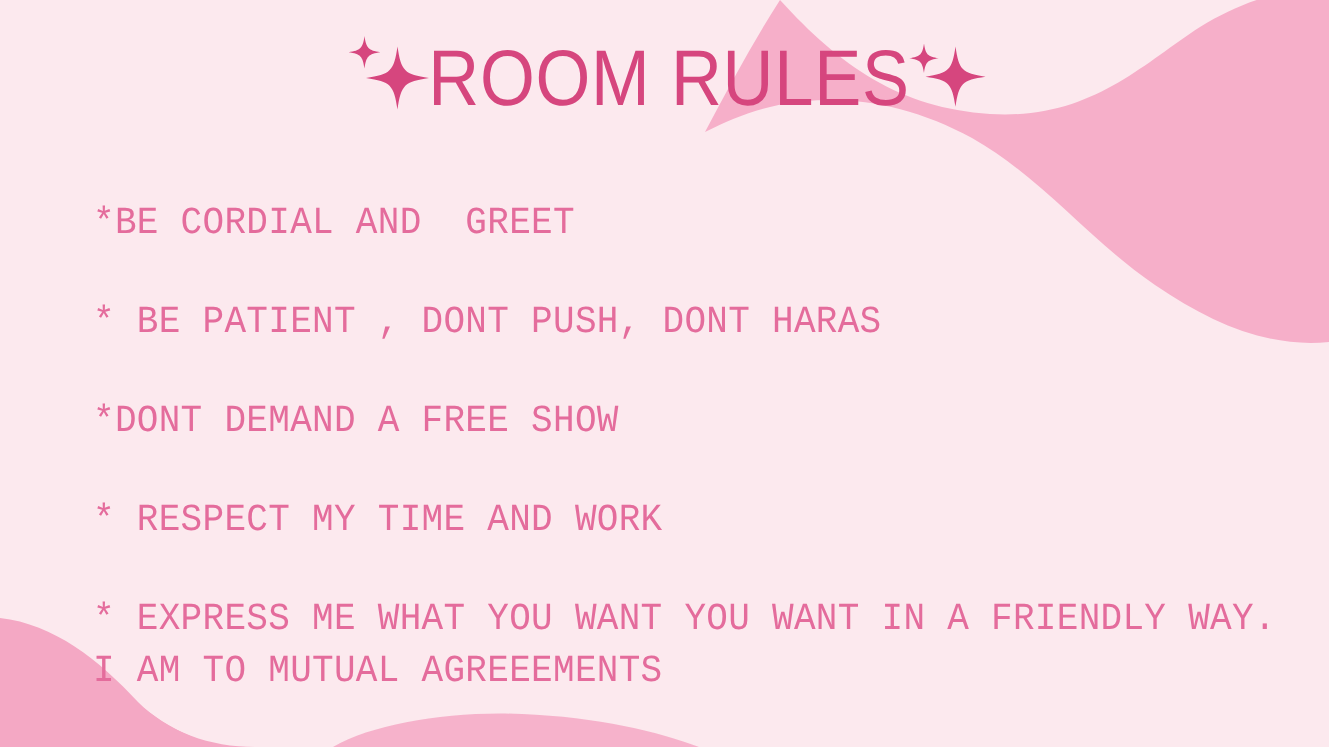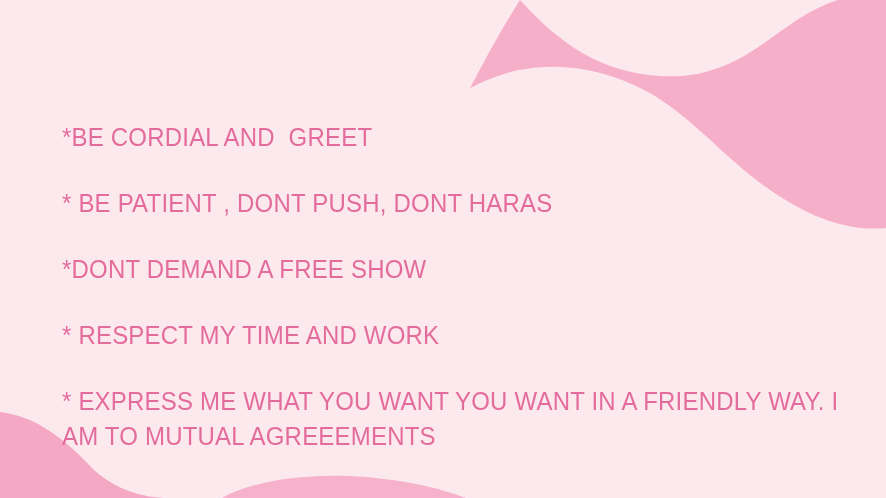--- a/index.html
+++ b/index.html
@@ -61,22 +61,23 @@
     white-space: nowrap;
     transform: scaleY(1.12);
     margin: 0 -2px 0 -4px;
     padding-bottom: 2px;
   }
 
   
   #rules-list {
     position: absolute;
     left: 62px;
-    top: 120px;
+    top: 132px;
     width: 790px;
+    font-family: Liberation Mono, monospace;
   }
   .rule-item {
     color: #E46C9C;
     font-size: 24px;
     line-height: 33px;
     letter-spacing: 0.2px;
     margin: 0 0 33px 0;
     white-space: pre-wrap;
     transform: scaleY(1.06);
     transform-origin: left top;
@@ -94,20 +95,39 @@
              M 520,0 L 886,0 L 886,228 C 846,232 808,216 770,190 C 726,160 694,118 648,92 C 604,68 560,62 519,70 C 500,74 486,80 470,88 C 486,58 502,28 520,0 Z"></path>
 
     <path fill="#F4A8C4" d="M 0,414 C 30,418 56,434 78,456 C 100,478 122,492 150,498 L 0,498 Z"></path>
     <path fill="#F4A8C4" d="M 0,412 C 36,416 66,440 92,468 C 112,488 140,498 170,498 L 0,498 Z"></path>
 
     <path fill="#F4A8C4" opacity="0.85" d="M 222,498 C 250,482 300,474 348,476 C 398,478 440,488 466,498 Z"></path>
   </svg>
 
   <div id="content">
 
+    <div id="title-block">
+
+      <span class="sparkle-group">
+        <svg width="62" height="62" viewBox="0 0 62 62">
+          <path fill="#D6467E" d="M 15,3 C 16.2,11.2 17.6,12.6 25.6,13.8 C 17.6,15 16.2,16.4 15,24.6 C 13.8,16.4 12.4,15 4.4,13.8 C 12.4,12.6 13.8,11.2 15,3 Z"></path>
+          <path fill="#D6467E" d="M 37,10 C 39.4,26.4 41.6,28.6 58,31 C 41.6,33.4 39.4,35.6 37,52 C 34.6,35.6 32.4,33.4 16,31 C 32.4,28.6 34.6,26.4 37,10 Z"></path>
+        </svg>
+      </span>
+
+      <span id="title-text">ROOM RULES</span>
+
+      <span class="sparkle-group">
+        <svg width="54" height="56" viewBox="0 0 54 56">
+          <path fill="#D6467E" d="M 11,5 C 12.1,12.4 13.4,13.7 20.8,14.8 C 13.4,15.9 12.1,17.2 11,24.6 C 9.9,17.2 8.6,15.9 1.2,14.8 C 8.6,13.7 9.9,12.4 11,5 Z"></path>
+          <path fill="#D6467E" d="M 32,7 C 34.3,22.7 36.4,24.8 52,27.1 C 36.4,29.4 34.3,31.5 32,47.2 C 29.7,31.5 27.6,29.4 12,27.1 C 27.6,24.8 29.7,22.7 32,7 Z"></path>
+        </svg>
+      </span>
+
+    </div>
 
     <div id="rules-list">
       <p class="rule-item">*BE CORDIAL AND  GREET</p>
       <p class="rule-item">* BE PATIENT , DONT PUSH, DONT HARAS</p>
       <p class="rule-item">*DONT DEMAND A FREE SHOW</p>
       <p class="rule-item">* RESPECT MY TIME AND WORK</p>
       <p class="rule-item">* EXPRESS ME WHAT YOU WANT YOU WANT IN A FRIENDLY WAY. I AM TO MUTUAL AGREEEMENTS</p>
     </div>
 
   </div>

